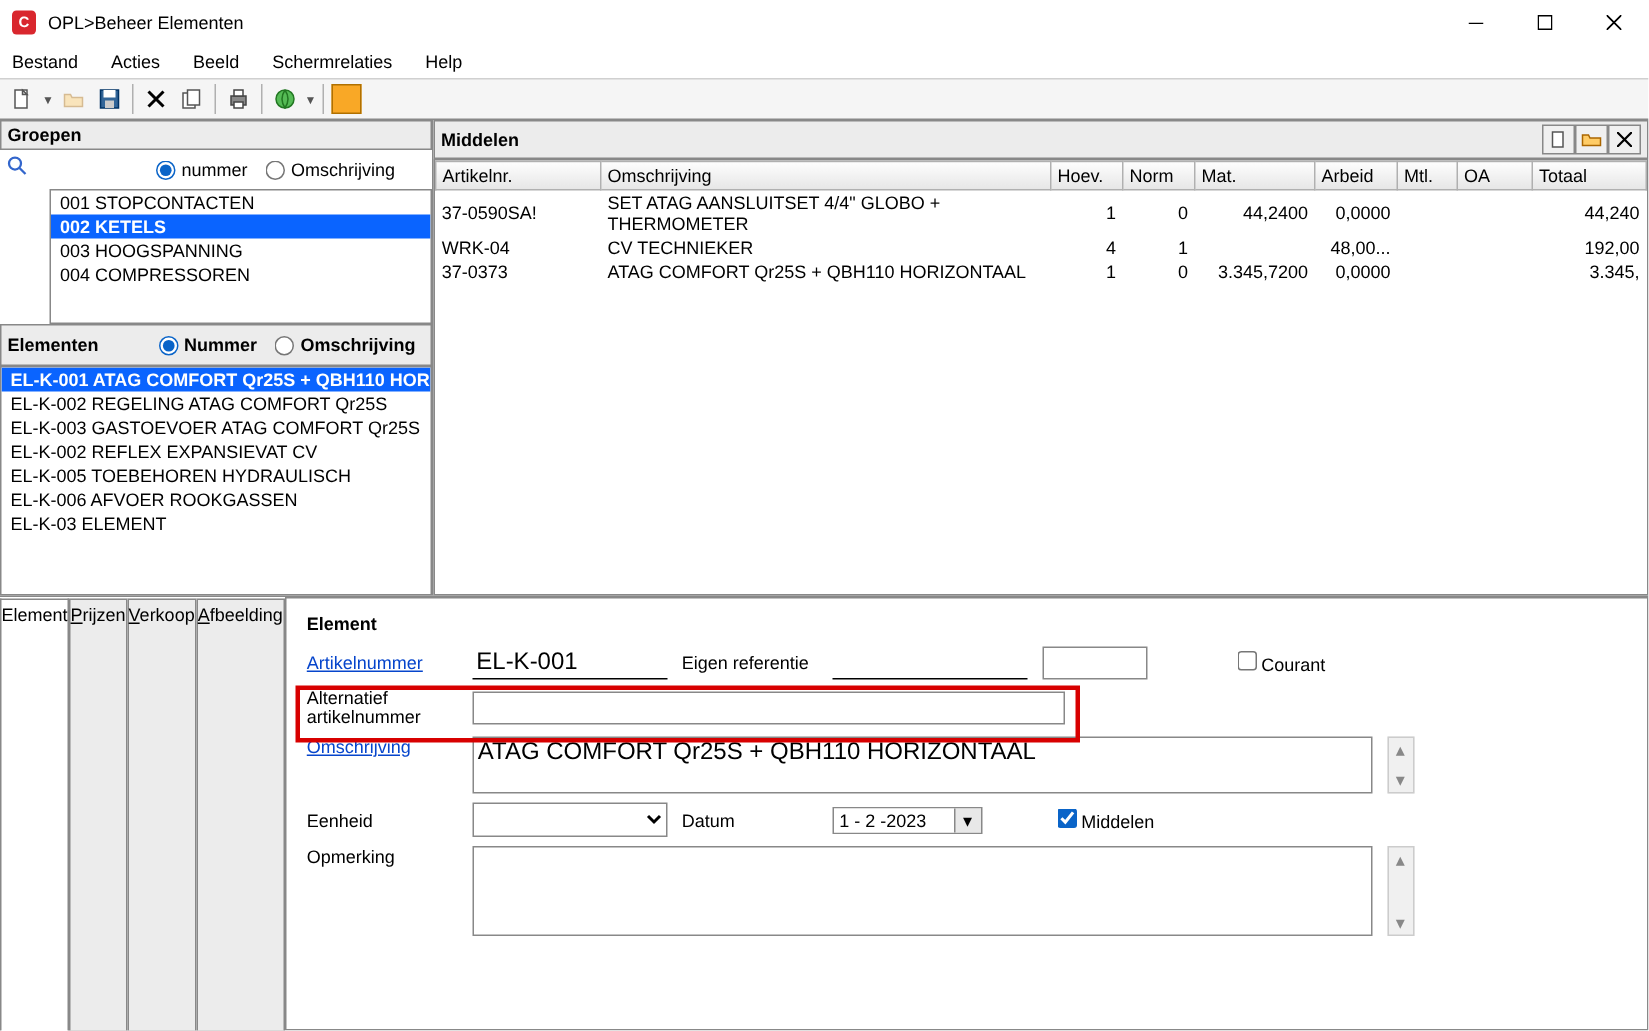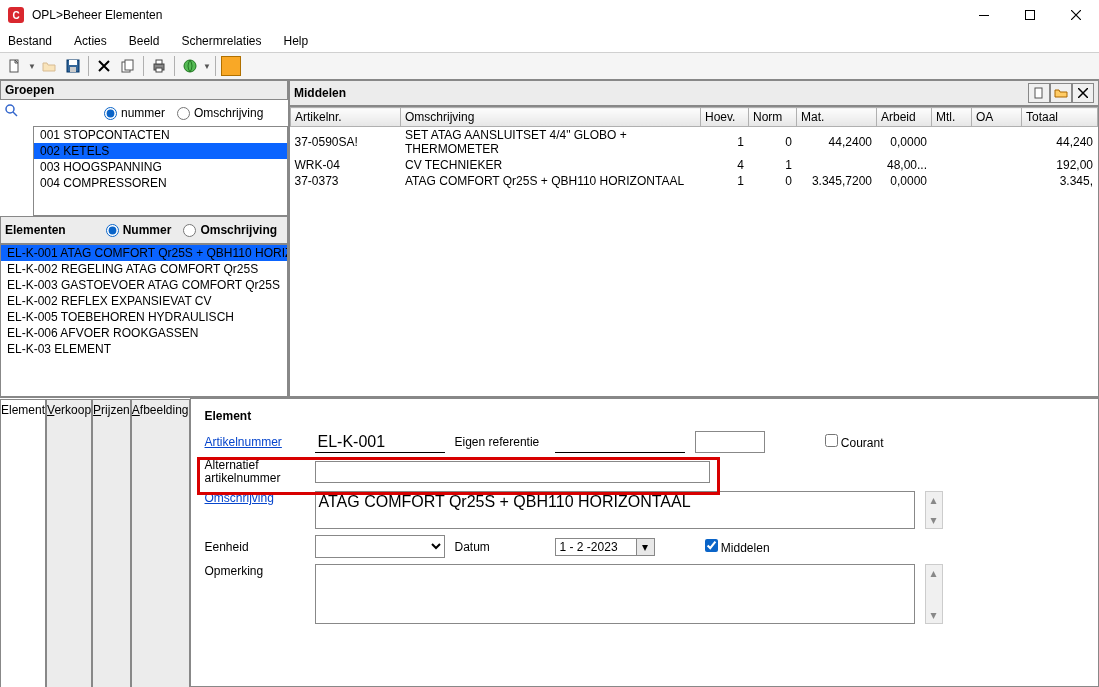--- a/index.html
+++ b/index.html
@@ -18,21 +18,21 @@
 .main { flex:1; display:flex; }
 .leftcol { width: 288px; display:flex;flex-direction:column; }
 .panel-head { background:#ececec; border:1px solid #888; border-bottom:1px solid #888; padding:2px 4px; font-weight:bold; display:flex;align-items:center;}
 .radio-row { display:flex; align-items:flex-start; gap: 12px; padding: 4px 10px 4px 100px; }
 .radio-row label { display:flex;align-items:center;gap:4px;}
 .radio-row input[type=radio]{accent-color:#0a64c8;}
 .list { border:1px solid #888; background:#fff; flex:0 0 auto; overflow:hidden;}
 .list-groepen{height:90px;margin-left:33px;}
 .list-el{flex:1;}
 .list-item { padding:1px 6px; white-space:nowrap; overflow:hidden;}
-.list-item.selected { background:#0a64ff; color:#000000; }
+.list-item.selected { background:#0a64ff; color:#ffffff;font-weight:bold; }
 .searchbtn { width:20px;height:20px; }
 .rightcol { flex:1; display:flex;flex-direction:column; border-left:1px solid #888;}
 .mid-head { background:#ececec;border:1px solid #888;padding:2px 4px;font-weight:bold;display:flex;align-items:center;}
 .mid-head .spacer{flex:1;}
 .headbtns{display:flex;gap:0;}
 .headbtn{width:22px;height:20px;border:1px solid #888;background:#f0f0f0;display:flex;align-items:center;justify-content:center;}
 .table-wrap{flex:1;border:1px solid #888;overflow:hidden;display:flex;flex-direction:column;}
 table{border-collapse:collapse;width:100%;}
 thead th{background:linear-gradient(#fdfdfd,#e6e6e6);border:1px solid #b0b0b0;padding:2px 4px;text-align:left;font-weight:normal;}
 tbody td{padding:1px 4px;border-right:1px solid transparent;}
@@ -273,22 +273,22 @@
             </tr>
           </tbody>
       </table>
     </div>
   </div>
 </div>
 
 <div class="bottom">
   <div class="tabs">
     <div class="tab active"><span>Element</span></div>
+    <div class="tab"><u>P</u><span>rijzen</span></div>
     <div class="tab"><u>V</u><span>erkoop</span></div>
-    <div class="tab"><u>P</u><span>rijzen</span></div>
     <div class="tab"><u>A</u><span>fbeelding</span></div>
   </div>
   <div class="form-area">
     <div class="redbox" style="left:6px;top:58px;width:523px;height:38px;"></div>
     <h4>Element</h4>
 
     <div class="frow">
       <div class="flabel link">Artikelnummer</div>
       <input class="text underline" style="width: 130px;" value="EL-K-001">
       <div class="flabel" style="width:90px">Eigen referentie</div>

